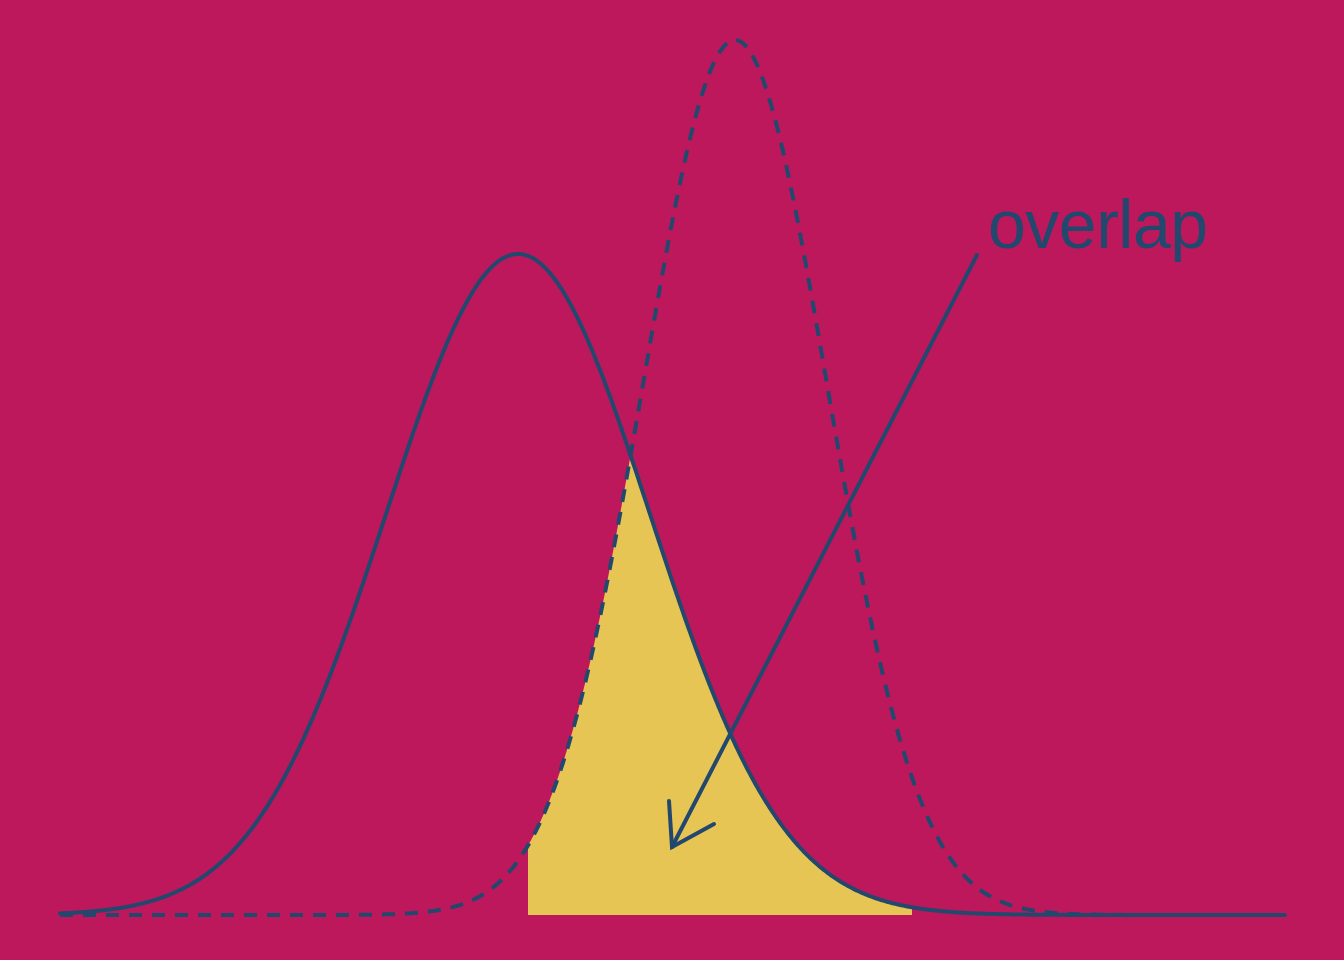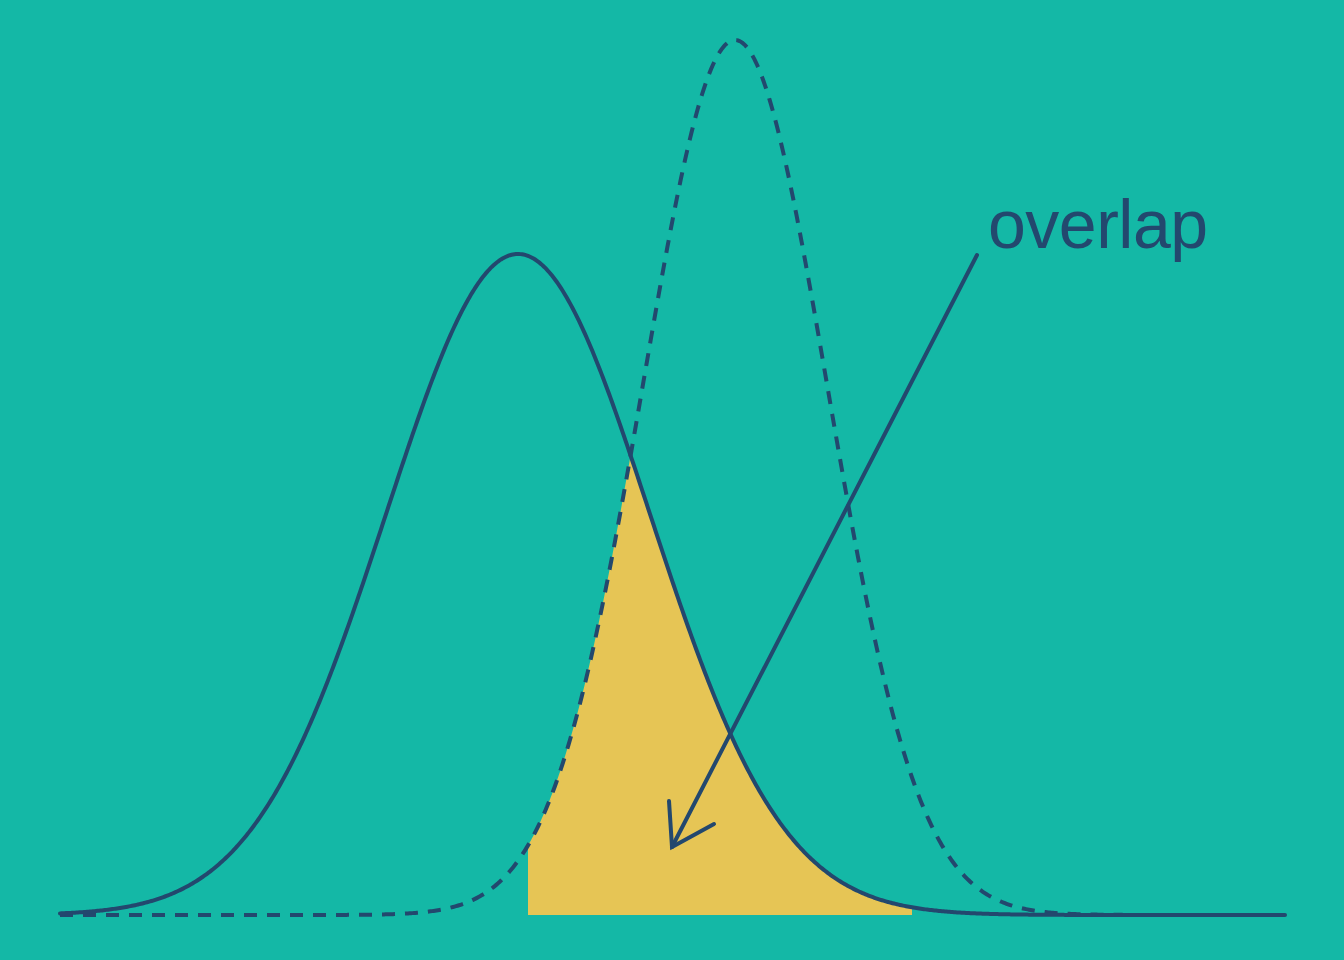--- a/index.html
+++ b/index.html
@@ -11,21 +11,21 @@
   body {
     width: 1344px;
     height: 960px;
     font-family: "Liberation Sans", sans-serif;
     overflow: hidden;
   }
   #figure-root {
     position: relative;
     width: 1344px;
     height: 960px;
-    background: #14b8a6;
+    background: #be185d;
   }
   #figure-svg {
     position: absolute;
     left: 0;
     top: 0;
     width: 1344px;
     height: 960px;
     display: block;
   }
   .annot-text {

